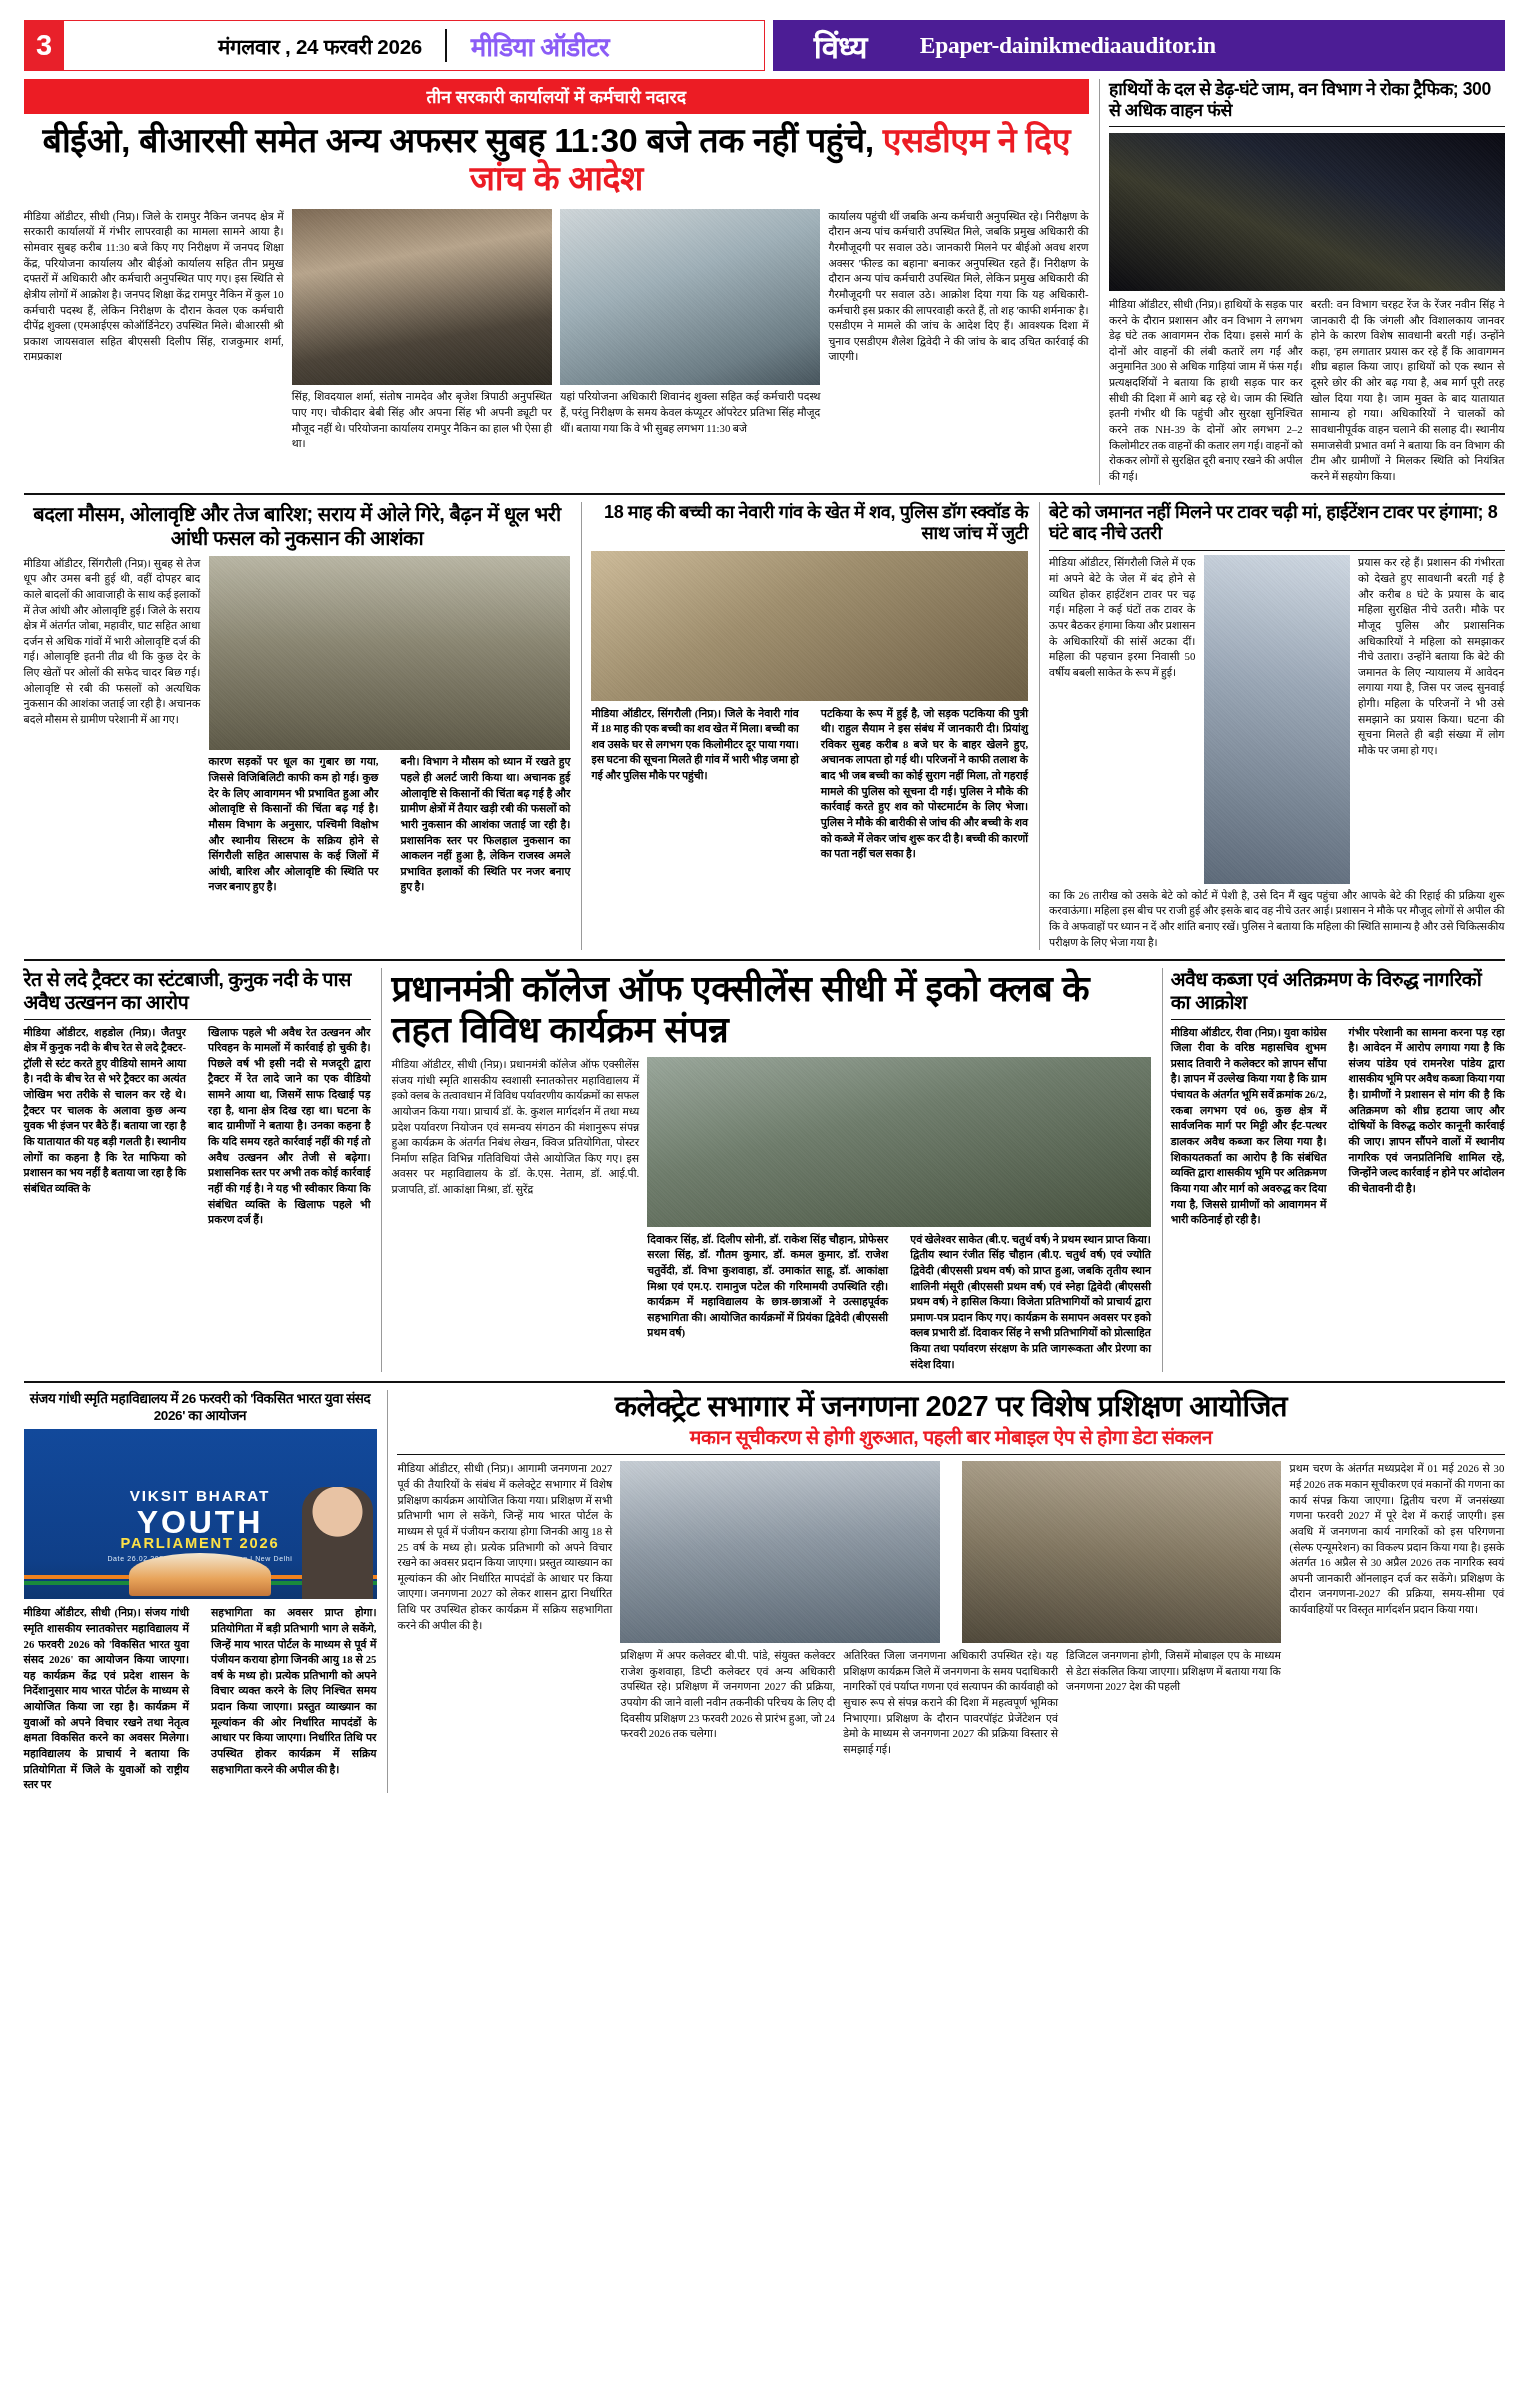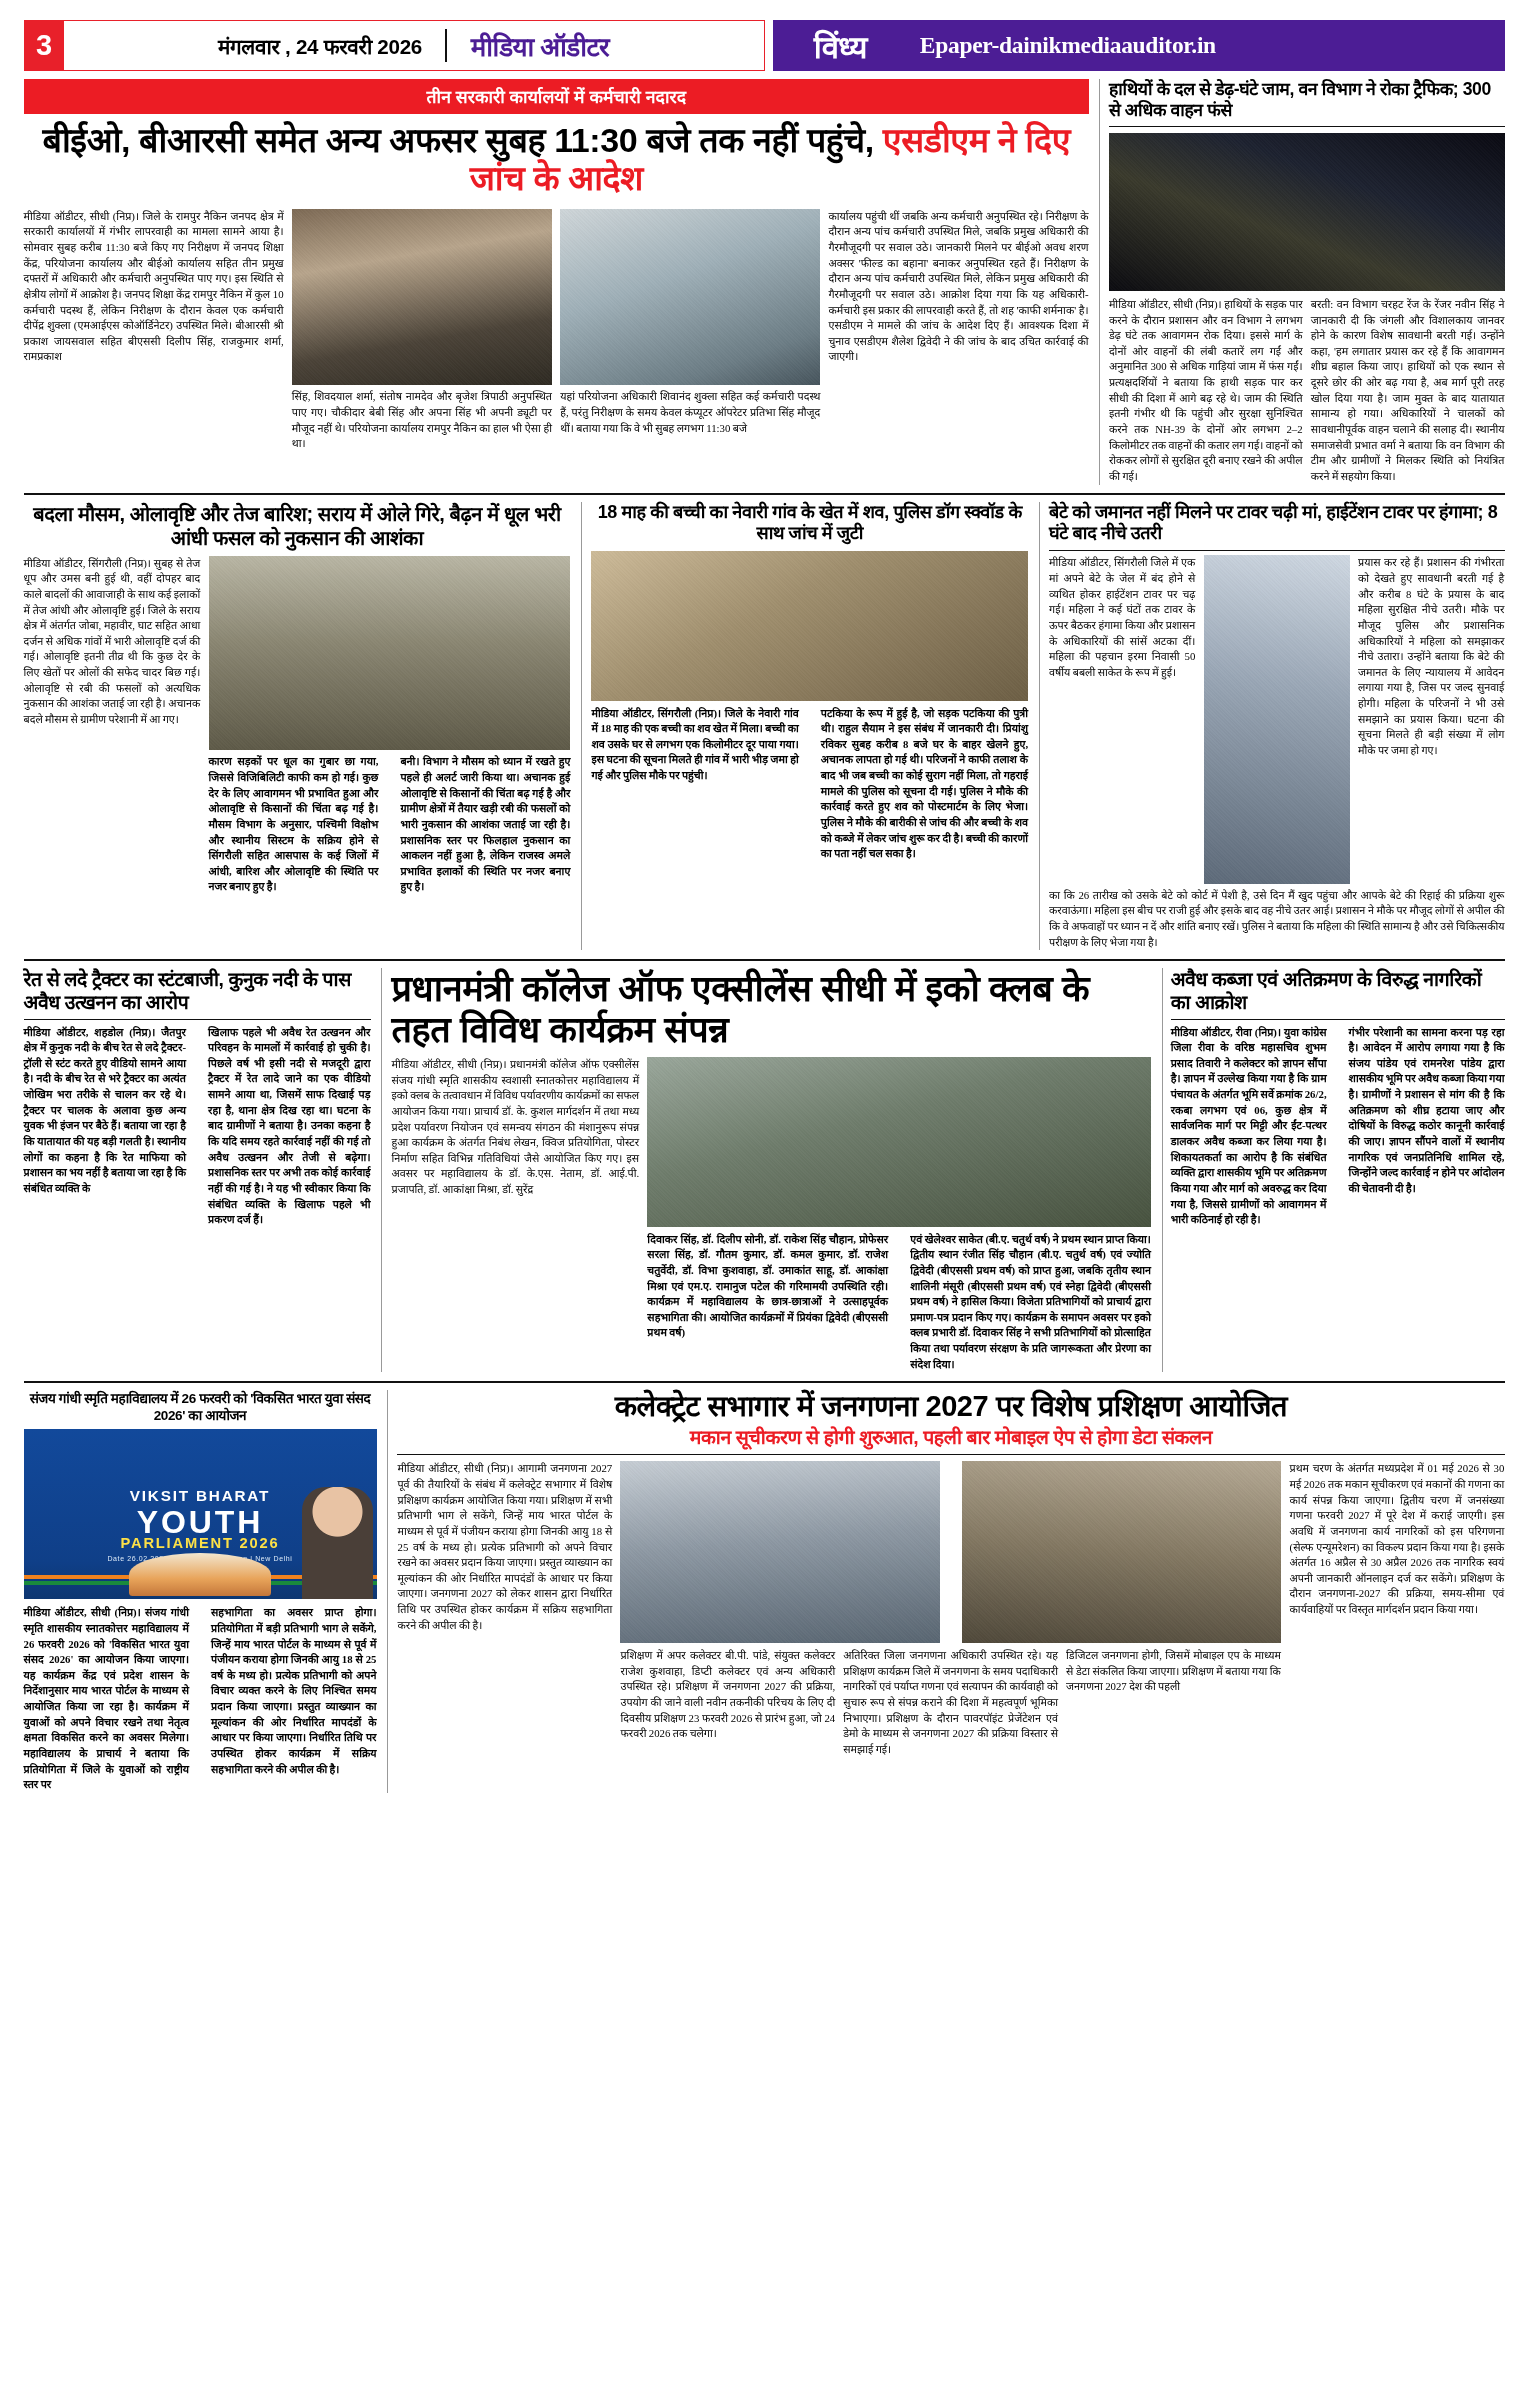--- a/index.html
+++ b/index.html
@@ -21,21 +21,21 @@
     background:#e8202a; color:#fff; width:39px; display:flex;
     align-items:center; justify-content:center;
     font-family:"Liberation Sans", sans-serif; font-weight:bold; font-size:29px;
   }
   .mh-date{
     flex:1; display:flex; align-items:center; justify-content:center; gap:23.5px;
     padding:0 9.4px; background:#fff;
   }
   .mh-date .d{ font-family:"Liberation Sans", sans-serif; font-weight:bold; font-size:20.6px; letter-spacing:-0.3px; }
   .mh-div{ width:1.8px; background:#111; height:33px; }
-  .mh-date .t{ color:#4c1d95; font-family:"Liberation Sans", sans-serif; font-weight:bold; font-size:26px; letter-spacing:-0.6px; }
+  .mh-date .t{ color:#8b5cf6; font-family:"Liberation Sans", sans-serif; font-weight:bold; font-size:26px; letter-spacing:-0.6px; }
   .mh-right{
     flex:1; margin-left:8.2px; background:#4c1d95; color:#fff;
     display:flex; align-items:center; gap:53px; padding:0 41px;
   }
   .mh-right .vindhya{ font-family:"Liberation Sans", sans-serif; font-weight:bold; font-size:31px; letter-spacing:-0.6px;}
   .mh-right .site{ font-family:"Liberation Serif", serif; font-weight:bold; font-size:23.5px; letter-spacing:-0.3px; }
 
   
   .redband{
     background:#ec1c24; color:#fff; text-align:center;
@@ -210,21 +210,21 @@
             </div>
             <div>
               <p class="body-col">बनी। विभाग ने मौसम को ध्यान में रखते हुए पहले ही अलर्ट जारी किया था। अचानक हुई ओलावृष्टि से किसानों की चिंता बढ़ गई है और ग्रामीण क्षेत्रों में तैयार खड़ी रबी की फसलों को भारी नुकसान की आशंका जताई जा रही है। प्रशासनिक स्तर पर फिलहाल नुकसान का आकलन नहीं हुआ है, लेकिन राजस्व अमले प्रभावित इलाकों की स्थिति पर नजर बनाए हुए है।</p>
             </div>
           </div>
         </div>
       </div>
     </div>
 
     <div class="s2-b vdiv" style="padding-left:9.4px">
-      <div class="hl s2-hl small" style="text-align:center">18 माह की बच्ची का नेवारी गांव के खेत में शव, पुलिस डॉग स्क्वॉड के साथ जांच में जुटी</div>
+      <div class="hl s2-hl small" style="text-align:right">18 माह की बच्ची का नेवारी गांव के खेत में शव, पुलिस डॉग स्क्वॉड के साथ जांच में जुटी</div>
       <div class="photo s2-imgB ph5" style="margin-top:5.9px">
           <div class="noise"></div>
         </div>
       <div class="cols2" style="margin-top:4.7px">
         <div>
           <p class="body-col">मीडिया ऑडीटर, सिंगरौली (निप्र)। जिले के नेवारी गांव में 18 माह की एक बच्ची का शव खेत में मिला। बच्ची का शव उसके घर से लगभग एक किलोमीटर दूर पाया गया। इस घटना की सूचना मिलते ही गांव में भारी भीड़ जमा हो गई और पुलिस मौके पर पहुंची।</p>
         </div>
         <div>
           <p class="body-col">पटकिया के रूप में हुई है, जो सड़क पटकिया की पुत्री थी। राहुल सैयाम ने इस संबंध में जानकारी दी। प्रियांशु रविकर सुबह करीब 8 बजे घर के बाहर खेलने हुए, अचानक लापता हो गई थी। परिजनों ने काफी तलाश के बाद भी जब बच्ची का कोई सुराग नहीं मिला, तो गहराई मामले की पुलिस को सूचना दी गई। पुलिस ने मौके की कार्रवाई करते हुए शव को पोस्टमार्टम के लिए भेजा। पुलिस ने मौके की बारीकी से जांच की और बच्ची के शव को कब्जे में लेकर जांच शुरू कर दी है। बच्ची की कारणों का पता नहीं चल सका है।</p>
         </div>

